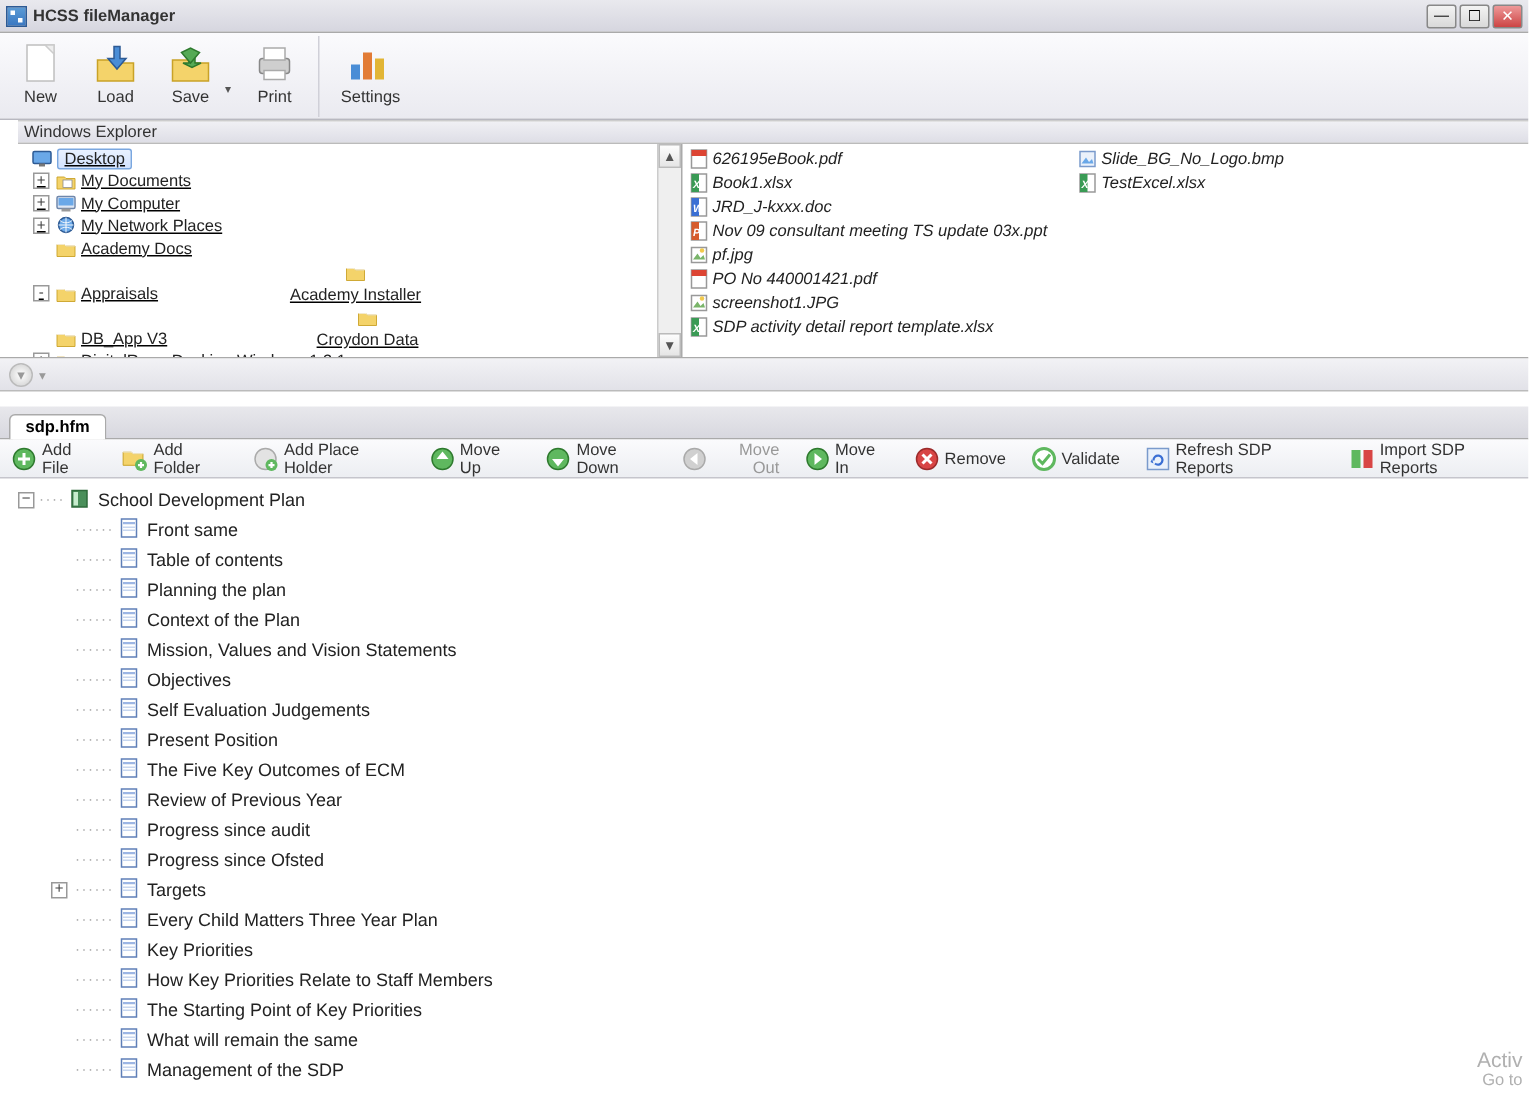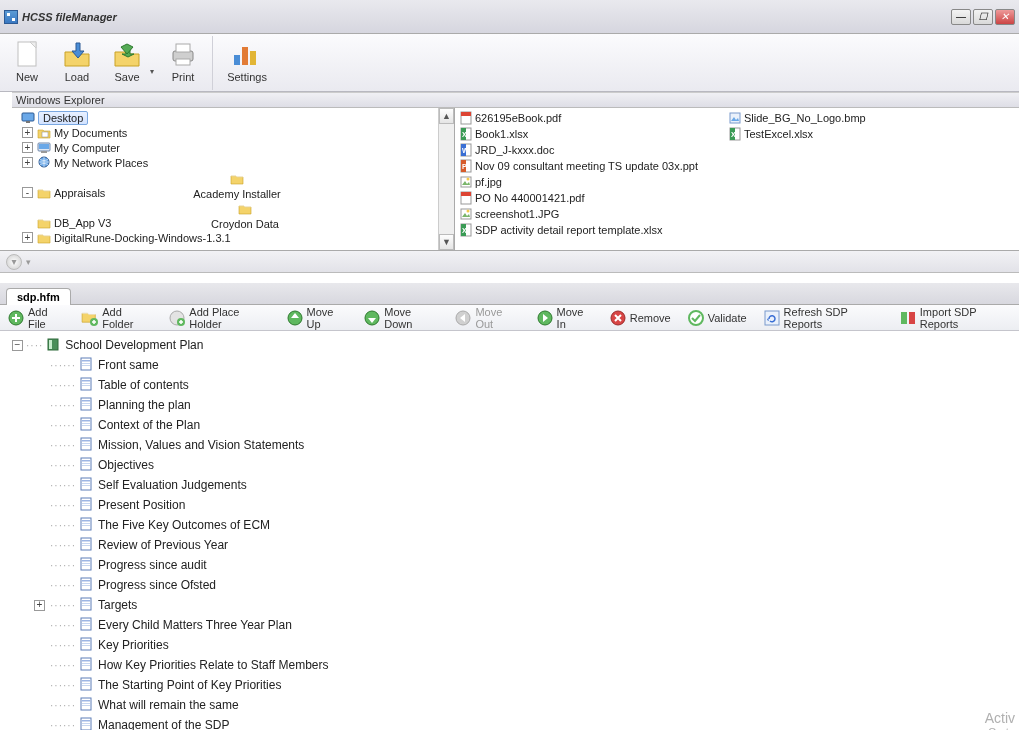--- a/index.html
+++ b/index.html
@@ -7,27 +7,26 @@
     font-family: Tahoma, "Segoe UI", sans-serif;
     font-size: 11px;
     background: #fff;
     width: 1019px;
     height: 730px;
     overflow: hidden;
     user-select: none;
   }
   
   .titlebar {
-    height: 34px;
+    height: 22px;
     background: linear-gradient(#e9e9ee, #d6d6df);
     border-bottom: 1px solid #aaa;
     display: flex;
     align-items: center;
     padding: 0 4px;
-    font-style: italic;
   }
   .titlebar .app-icon {
     width: 14px; height: 14px;
     margin-right: 4px;
     display: inline-block;
     background: linear-gradient(#5b9bd5,#3a78c2);
     border: 1px solid #2d5a94;
     position: relative;
   }
   .titlebar .app-icon::before, .titlebar .app-icon::after {
@@ -99,38 +98,40 @@
     height: 143px;
     display: flex;
     border-bottom: 1px solid #aaa;
   }
   .tree-pane {
     width: 455px;
     border-right: 1px solid #aaa;
     position: relative;
     overflow: hidden;
     background:#fff;
+    text-decoration:underline;
   }
   .tree-pane .scrollbar {
     position:absolute; right:0; top:0; width:16px; height:100%;
     background:#efefef; border-left:1px solid #ccc;
   }
   .tree-pane .scrollbar .arrow {
     height:16px; background:linear-gradient(#fdfdfd,#e5e5e5);
     border:1px solid #bbb; display:flex;align-items:center;justify-content:center;
     font-size:9px; color:#555;
   }
   .tree-pane .scrollbar .track { height:calc(100% - 32px); }
   .tree-pane .scrollbar .arrow.down { position:absolute; bottom:0; width:100%; }
   .file-pane {
     flex:1;
     background:#fff;
     padding: 2px 4px;
     display:flex;
-    gap: 30px;
+    gap: 20px;
+    font-style: italic;
   }
   .file-col { display:flex; flex-direction:column; gap:0px; }
   .file-item {
     display:flex; align-items:center; height:16px; gap:2px;
     white-space:nowrap; font-size:11px; color:#222;
   }
   .file-item .fico { width:14px; height:14px; display:inline-flex; align-items:center; justify-content:center; }
 
   
   .tree {
@@ -199,21 +200,21 @@
     border-bottom: 1px solid #c5c5cc;
     display:flex; align-items:center;
     padding: 0 4px;
     gap: 10px;
   }
   .act-btn {
     display:flex; align-items:center; gap:3px;
     font-size:11px; color:#333;
     padding: 2px 3px;
   }
-  .act-btn.disabled { color:#999; }
+  .act-btn.disabled { color:#999;text-align:right; }
   .act-btn .aico { width:18px; height:18px; display:inline-flex; align-items:center; justify-content:center; }
 
   
   .sdp-area {
     padding: 4px 4px;
     height: calc(730px - 22px - 58px - 16px - 143px - 22px - 10px - 22px - 26px);
     overflow:hidden;
     position:relative;
   }
   .sdp-row {
@@ -418,20 +419,29 @@
         </div>
         <div class="tree-row" style="padding-left: 20px;">
           <span class="pm">+</span>
           <span class="fico">
             <svg width="15" height="14">
               <use href="#i-network"></use>
             </svg>
           </span>
           <span class="lbl">My Network Places</span>
         </div>
+        <div class="tree-row" style="padding-left: 20px;">
+          <span class="spacer"></span>
+          <span class="fico">
+            <svg width="15" height="14">
+              <use href="#i-folder"></use>
+            </svg>
+          </span>
+          <span class="lbl">Academy Docs</span>
+        </div>
         <div class="tree-row" style="padding-left: 20px; flex-direction: column;">
           <span class="spacer"></span>
           <span class="fico">
             <svg width="15" height="14">
               <use href="#i-folder"></use>
             </svg>
           </span>
           <span class="lbl">Academy Installer</span>
         </div>
         <div class="tree-row" style="padding-left: 20px;">

